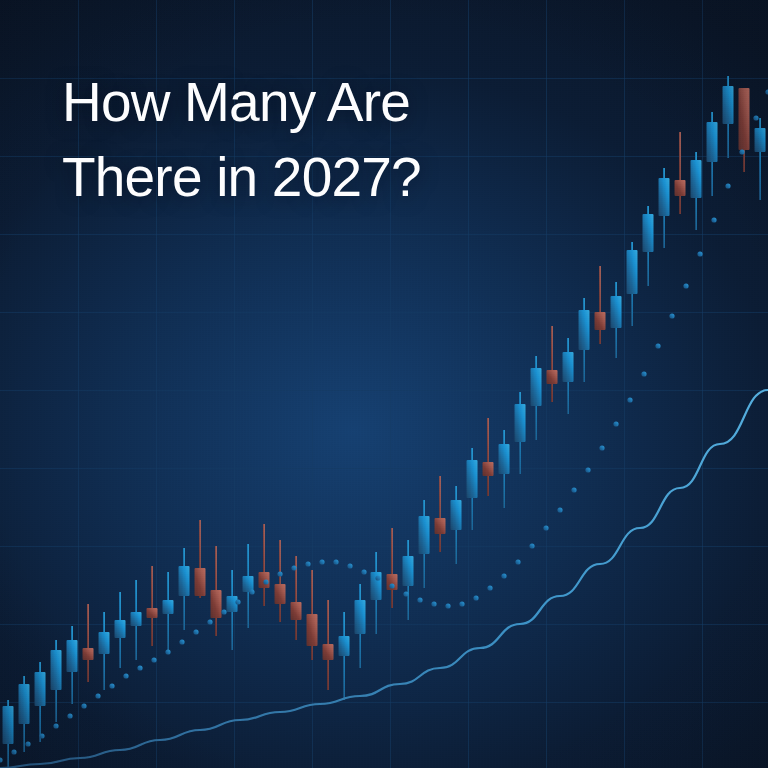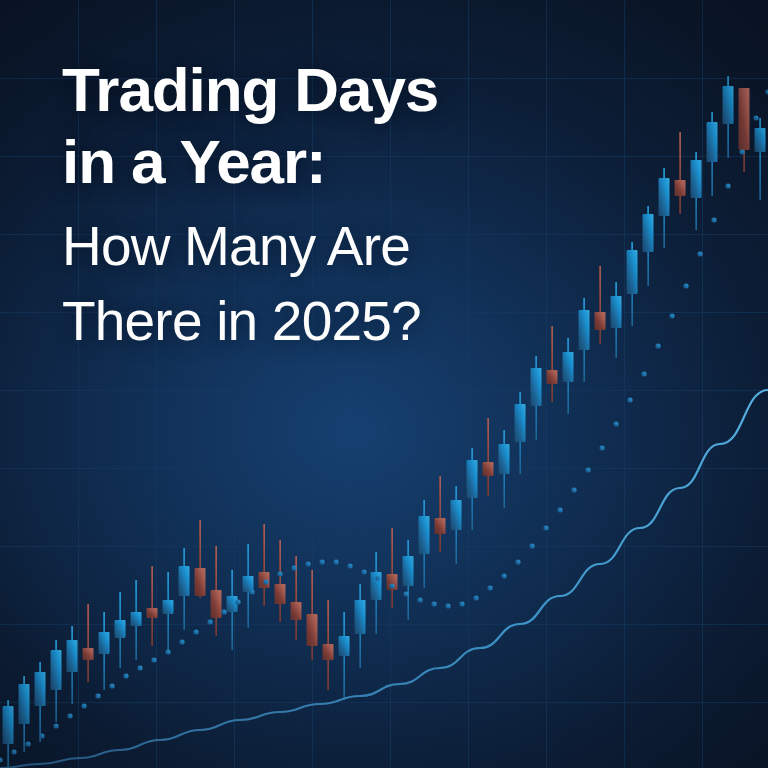--- a/index.html
+++ b/index.html
@@ -307,23 +307,19 @@
           <circle cx="768" cy="92" r="2.6"></circle>
         </g>
       <path id="solid" fill="none" stroke="url(#gradSolid)" stroke-width="2.2" stroke-linecap="round" stroke-linejoin="round" d="M 0 768 C 20 768, 20 764, 40 764 C 60 764, 60 758, 80 758 C 100 758, 100 750, 120 750 C 140 750, 140 740, 160 740 C 180 740, 180 730, 200 730 C 220 730, 220 720, 240 720 C 260 720, 260 712, 280 712 C 300 712, 300 704, 320 704 C 340 704, 340 696, 360 696 C 380 696, 380 684, 400 684 C 420 684, 420 668, 440 668 C 460 668, 460 648, 480 648 C 500 648, 500 624, 520 624 C 540 624, 540 596, 560 596 C 580 596, 580 564, 600 564 C 620 564, 620 528, 640 528 C 660 528, 660 488, 680 488 C 700 488, 700 444, 720 444 C 744 444, 744 390, 768 390"></path>
     </svg>
   </div>
 
   <div class="bg-vignette"></div>
   <div class="bg-noise"></div>
 
   <div class="title-block">
-    <h1 class="headline">
-      <span class="hl-line">Trading Days</span>
-      <span class="hl-line">in a Year:</span>
-    </h1>
     <p class="subhead">
       <span class="sh-line">How Many Are</span>
-      <span class="sh-line">There in 2025?</span>
+      <span class="sh-line">There in 2027?</span>
     </p>
   </div>
 
 </div>
 
 </body></html>

